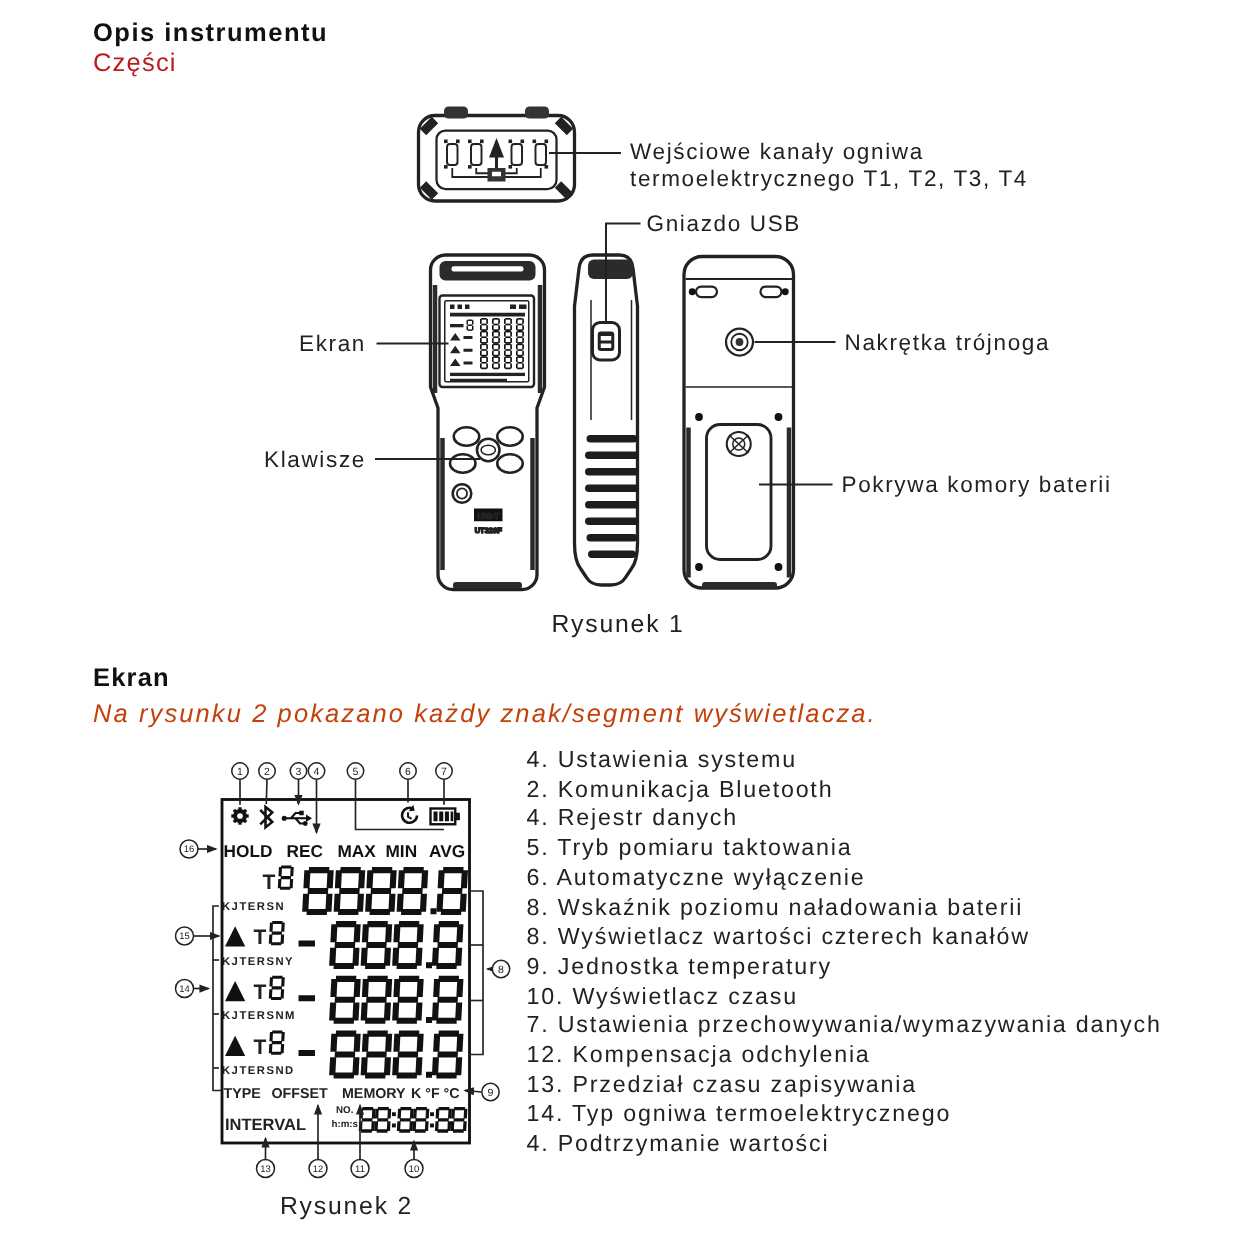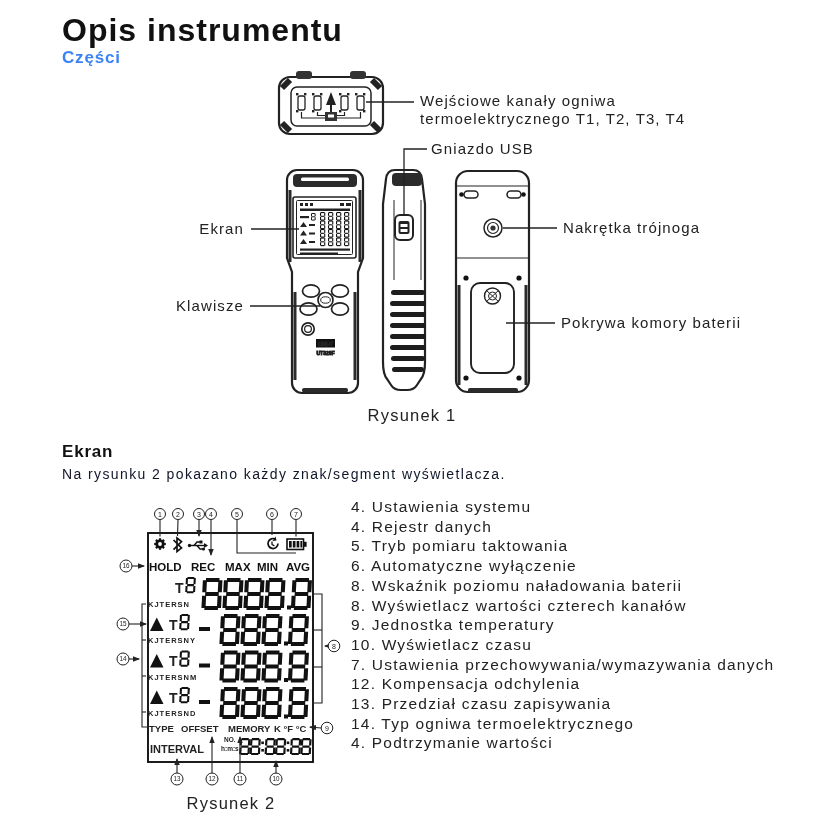--- a/index.html
+++ b/index.html
@@ -1,21 +1,21 @@
 <!DOCTYPE html>
 <html><head>
 <meta charset="utf-8">
 <style>
   html,body{margin:0;padding:0;background:#fff;}
   .page{position:relative;width:840px;height:840px;background:#fff;overflow:hidden;
         font-family:"Liberation Sans", sans-serif;color:#1a1a1a;}
-  .h1{position:absolute;left:62px;top:12px;font-size:32px;font-weight:bold;letter-spacing:1px;color:#111;}
-  .h2{position:absolute;left:62px;top:48px;font-size:17px;font-weight:bold;letter-spacing:.8px;color:#3b82f6;}
+  .h1{position:absolute;left:62px;top:12px;font-size:17px;font-weight:bold;letter-spacing:1px;color:#111;}
+  .h2{position:absolute;left:62px;top:32px;font-size:17px;font-weight:normal;letter-spacing:.8px;color:#b91c1c;}
   .h2b{position:absolute;left:62px;top:442px;font-size:17px;font-weight:bold;letter-spacing:.8px;color:#111;}
-  .intro{position:absolute;left:62px;top:466px;font-size:14px;letter-spacing:1.4px;color:#0f172a;}
+  .intro{position:absolute;left:62px;top:466px;font-size:17px;letter-spacing:1.4px;color:#c2410c;font-style:italic;}
   .legend{position:absolute;left:351px;top:497px;}
   .legend div{font-size:15.5px;line-height:19.7px;letter-spacing:1.2px;white-space:nowrap;color:#222;}
   svg text{fill:#222;}
   .lbl{font-size:15px;letter-spacing:1.1px;}
   .cap{font-size:16.5px;letter-spacing:1.2px;}
   .lcdBold{font-weight:bold;fill:#111;}
 </style>
 </head>
 <body>
 
@@ -452,20 +452,21 @@
             <text x="126" y="568.3">16</text>
           </g>
       </g>
     </g>
 
     <text class="cap" x="231" y="809" text-anchor="middle">Rysunek 2</text>
   </svg>
 
   <div class="legend">
     <div>4. Ustawienia systemu</div>
+    <div>2. Komunikacja Bluetooth</div>
     <div>4. Rejestr danych</div>
     <div>5. Tryb pomiaru taktowania</div>
     <div>6. Automatyczne wyłączenie</div>
     <div>8. Wskaźnik poziomu naładowania baterii</div>
     <div>8. Wyświetlacz wartości czterech kanałów</div>
     <div>9. Jednostka temperatury</div>
     <div>10. Wyświetlacz czasu</div>
     <div>7. Ustawienia przechowywania/wymazywania danych</div>
     <div>12. Kompensacja odchylenia</div>
     <div>13. Przedział czasu zapisywania</div>

